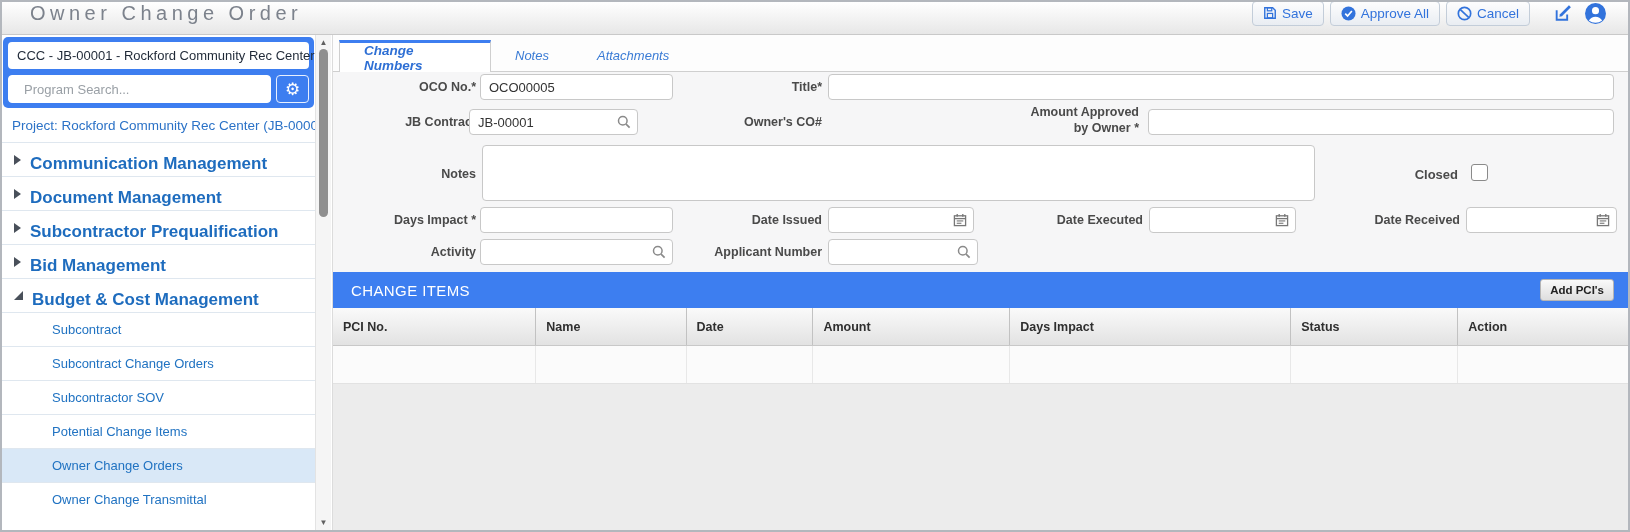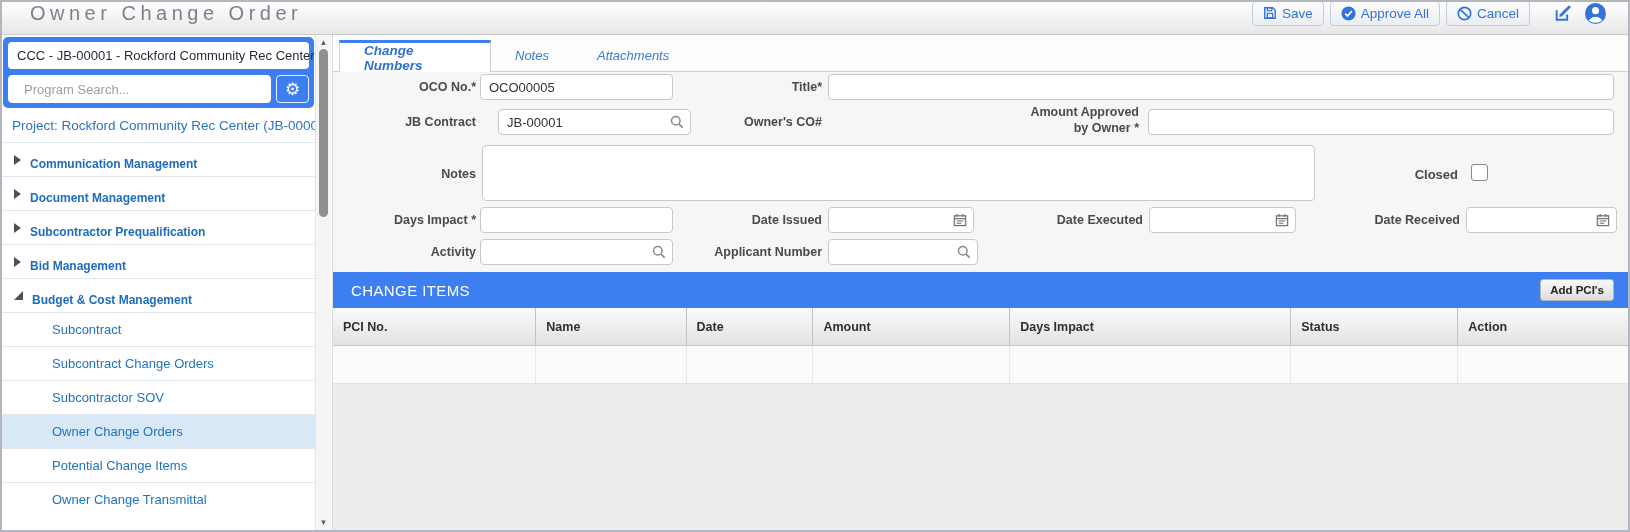--- a/index.html
+++ b/index.html
@@ -27,21 +27,21 @@
   .caret-down { width:0; height:0; border-left:5px solid transparent; border-right:5px solid transparent; border-top:6px solid #3d7ef0; }
   .search-row { display:flex; margin-top:6px; gap:5px; }
   .search-row input { flex:1; height:28px; border:1px solid #fff; border-radius:4px; padding:0 15px;
     font-size:13px; font-family:inherit; color:#333; outline:none; }
   .search-row input::placeholder { color:#9aa0a6; }
   .gear-btn { width:33px; height:28px; background:#3d7ef0; border:1px solid #e8f0ff; border-radius:4px;
     color:#fff; cursor:pointer; display:flex; align-items:center; justify-content:center; }
   .gear-glyph { font-size:17px; line-height:1; color:#fff; font-family:"DejaVu Sans",sans-serif; }
   .project-link { display:block; padding:10px 10px 9px 10px; font-size:13.5px; color:#2b72c7; text-decoration:none; cursor:pointer; white-space:nowrap; }
   .nav-item { display:flex; align-items:center; height:34px; border-top:1px solid #dfe7ef; padding-left:12px; cursor:pointer; background:#fff; }
-  .nav-item .nav-label { font-size:12px; font-weight:bold; color:#1e6cbe; margin-left:9px;margin-top:8px; }
+  .nav-item .nav-label { font-size:17px; font-weight:bold; color:#1e6cbe; margin-left:9px;margin-top:8px; }
   .nav-sub { display:flex; align-items:center; height:34px; border-top:1px solid #dfe7ef; padding-left:50px; cursor:pointer; font-size:13px; color:#2173c2; background:#fff; }
   .nav-sub.selected { background:#d9e8f7; }
   .nav-bottom-line { border-top:1px solid #dfe7ef; }
   .arrow-collapsed { width:0; height:0; border-left:7px solid #49505a; border-top:5px solid transparent; border-bottom:5px solid transparent; }
   .arrow-expanded { width:0; height:0; border-left:9px solid transparent; border-bottom:9px solid #49505a; }
 
   
   .side-scrollbar { position:absolute; left:313px; top:33px; width:16px; bottom:0;
     background:#f5f5f5; border-left:1px solid #e3e3e3; }
   .sb-arrow { position:absolute; left:0; width:100%; text-align:center; font-size:8px; color:#606060; }
@@ -169,25 +169,25 @@
         </div>
         <div class="nav-sub">
           <span>Subcontract</span>
         </div>
         <div class="nav-sub">
           <span>Subcontract Change Orders</span>
         </div>
         <div class="nav-sub">
           <span>Subcontractor SOV</span>
         </div>
+        <div class="nav-sub">
+          <span>Potential Change Items</span>
+        </div>
         <div class="nav-sub selected">
           <span>Owner Change Orders</span>
-        </div>
-        <div class="nav-sub">
-          <span>Potential Change Items</span>
         </div>
         <div class="nav-sub nav-bottom-line">
           <span>Owner Change Transmittal</span>
         </div>
       </nav>
   </aside>
 
   <div class="side-scrollbar">
     <div class="sb-arrow sb-up">▲</div>
     <div class="sb-thumb"></div>
@@ -203,21 +203,21 @@
       </div>
 
     <section class="form-area">
 
       <label class="flabel" style="left:0; width:143px; top:8px;">OCO No.*</label>
       <input class="finput" style="left: 147px; top: 2px; width: 193px;" value="OCO00005">
       <label class="flabel" style="left:353px; width:136px; top:8px;">Title*</label>
       <input class="finput" style="left: 495px; top: 2px; right: 14px;" value="">
 
       <label class="flabel" style="left:0; width:143px; top:43px;">JB Contract</label>
-      <div class="input-wrap" style="left:165px; top:37px; width:193px;">
+      <div class="input-wrap" style="left:136px; top:37px; width:169px;">
         <input value="JB-00001" style="">
         <span class="field-icon">
           <svg width="14" height="14" viewBox="0 0 15 15">
               <circle cx="6.2" cy="6.2" r="4.6" fill="none" stroke="#8a8a8a" stroke-width="1.6"></circle>
               <line x1="9.7" y1="9.7" x2="13.5" y2="13.5" stroke="#8a8a8a" stroke-width="1.8"></line>
             </svg>
         </span>
       </div>
       <label class="flabel" style="left:353px; width:136px; top:43px;">Owner's CO#</label>
       <label class="flabel" style="left:686px; width:120px; top:33px; line-height:1.25;">Amount Approved by Owner *</label>

